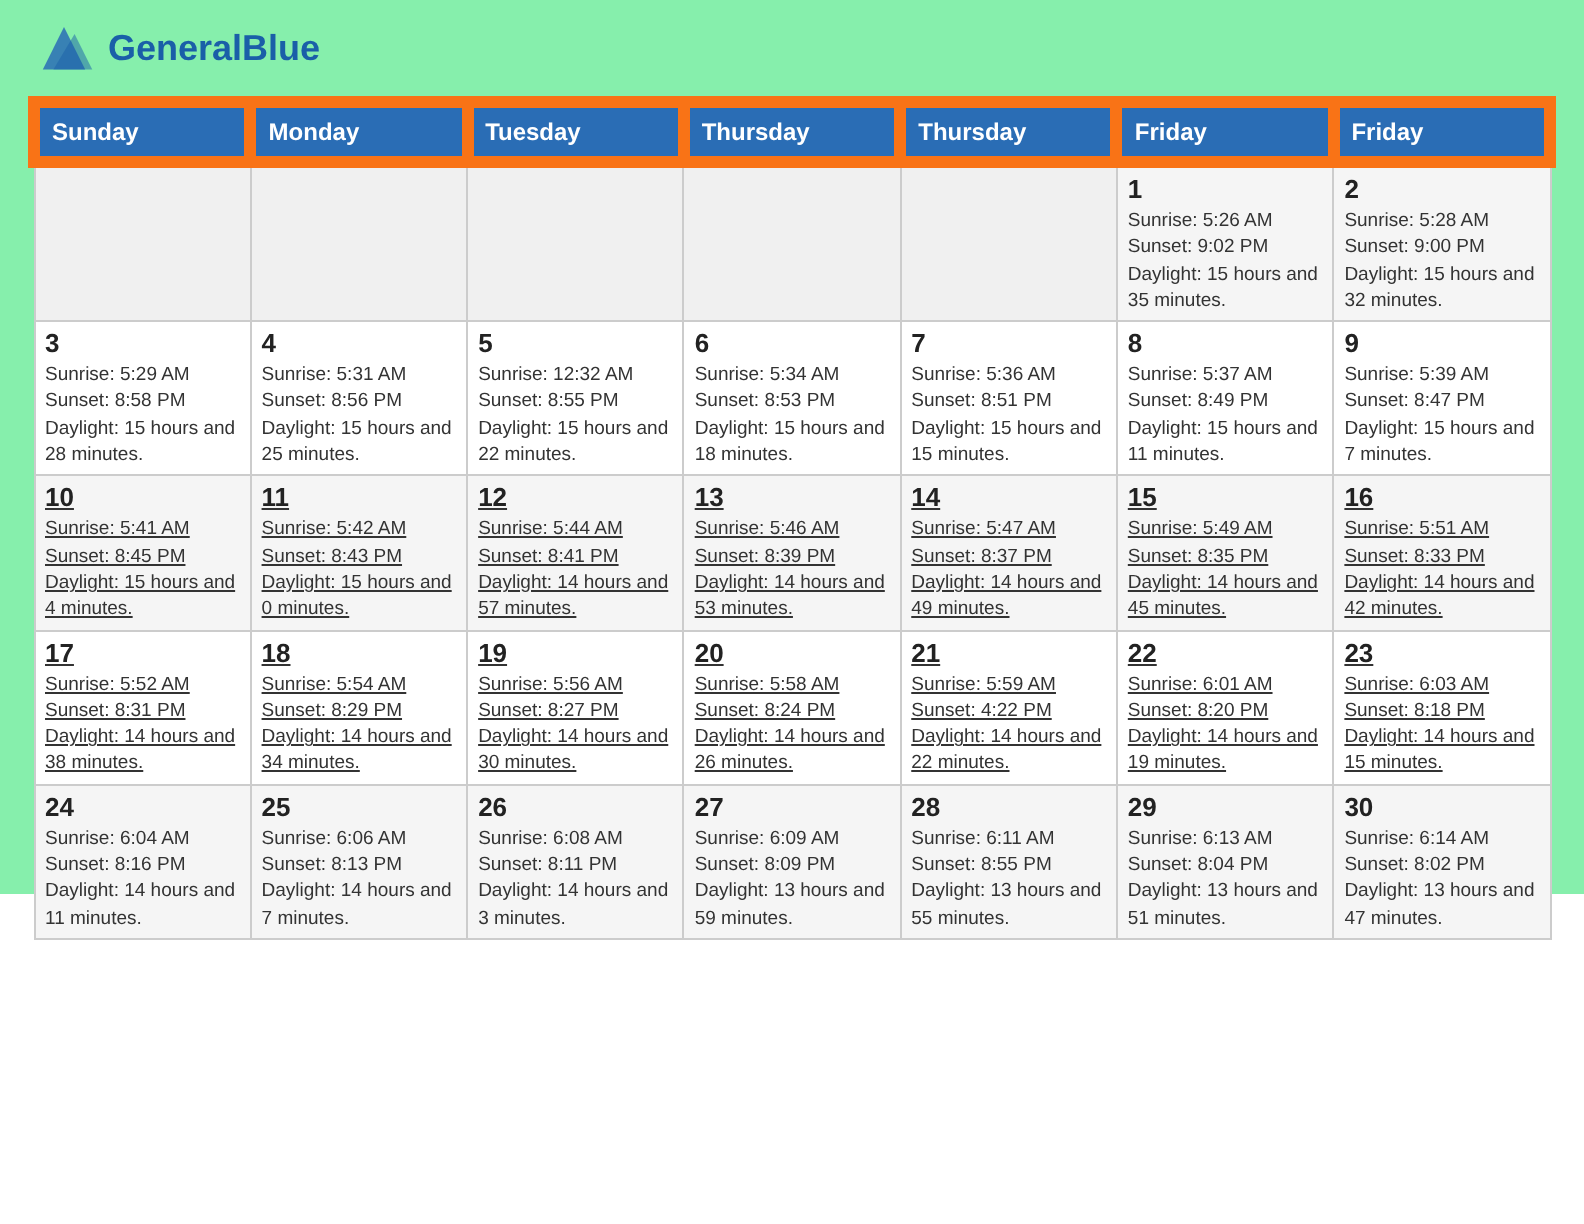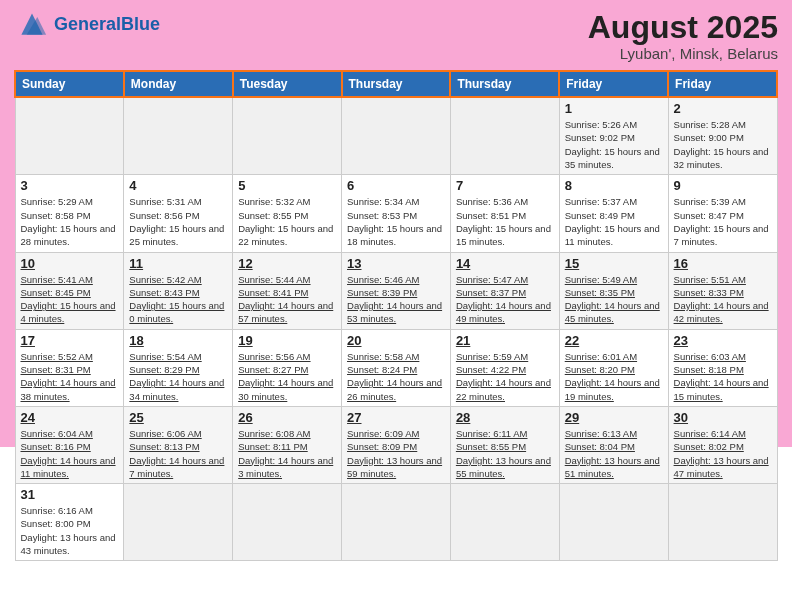--- a/index.html
+++ b/index.html
@@ -6,21 +6,21 @@
     body {
       font-family: Arial, sans-serif;
       background: #fff;
       width: 792px;
       height: 612px;
       overflow: hidden;
     }
     .page {
       width: 792px;
       height: 447px;
-      background: #f9a8d4;
+      background: #86efac;
       padding: 10px 14px 10px 14px;
     }
     .header {
       display: flex;
       justify-content: space-between;
       align-items: flex-start;
       margin-bottom: 8px;
     }
     .logo {
       display: flex;
@@ -60,21 +60,21 @@
       border-collapse: collapse;
       border: 1px solid #bbb;
     }
     .calendar th {
       background: #2a6db5;
       color: #fff;
       font-size: 12px;
       font-weight: bold;
       text-align: left;
       padding: 5px 6px;
-      border: 2px solid #f97316;
+      border: 6px solid #f97316;
     }
     .calendar td {
       vertical-align: top;
       border: 1px solid #ccc;
       padding: 3px 5px;
       width: calc(100% / 7);
       font-size: 10px;
       color: #333;
       background: #fff;
     }
@@ -94,44 +94,40 @@
       line-height: 1.4;
     }
     .calendar tr:nth-child(even) td:not(.empty) {
       background: #fff;
     }
     
     .cal-row-1 td { background: #f5f5f5; }
     .cal-row-2 td { background: #fff; }
     .cal-row-3 td { background: #f5f5f5; text-decoration: underline; }
     .cal-row-4 td { background: #fff; text-decoration: underline; }
-    .cal-row-5 td { background: #f5f5f5; text-decoration: underline; }
+    .cal-row-5 td { background: #f5f5f5; }
     .cal-row-6 td { background: #fff; }
     .cal-row-1 td.empty, .cal-row-2 td.empty, .cal-row-3 td.empty,
     .cal-row-4 td.empty, .cal-row-5 td.empty, .cal-row-6 td.empty {
       background: #f0f0f0;
     }
   </style>
 </head>
 <body>
 
 <div class="page">
   <div class="header">
     <div class="logo">
       <svg class="logo-icon" viewBox="0 0 40 34" xmlns="http://www.w3.org/2000/svg">
         <polygon points="8,28 20,4 32,28" fill="#2a6db5" opacity="0.85"></polygon>
         <polygon points="14,28 26,8 36,28" fill="#1a5fa8" opacity="0.5"></polygon>
       </svg>
       <div class="logo-text">
         <span>General</span><span style="color:#1a5fa8;font-weight:bold;">Blue</span>
       </div>
-    </div>
-    <div class="title-block">
-      <h1>August 2025</h1>
-      <h2>Lyuban', Minsk, Belarus</h2>
     </div>
   </div>
 
   <table class="calendar">
     <thead>
       <tr>
         <th>Sunday</th>
         <th>Monday</th>
         <th>Tuesday</th>
         <th>Thursday</th>
@@ -172,21 +168,21 @@
           </td>
           <td>
             <span class="day-num">4</span>
             <div class="day-info">Sunrise: 5:31 AM
 Sunset: 8:56 PM
 Daylight: 15 hours
 and 25 minutes.</div>
           </td>
           <td>
             <span class="day-num">5</span>
-            <div class="day-info">Sunrise: 5:32 AM
+            <div class="day-info">Sunrise: 12:32 AM
 Sunset: 8:55 PM
 Daylight: 15 hours
 and 22 minutes.</div>
           </td>
           <td>
             <span class="day-num">6</span>
             <div class="day-info">Sunrise: 5:34 AM
 Sunset: 8:53 PM
 Daylight: 15 hours
 and 18 minutes.</div>
@@ -359,30 +355,15 @@
 and 51 minutes.</div>
           </td>
           <td>
             <span class="day-num">30</span>
             <div class="day-info">Sunrise: 6:14 AM
 Sunset: 8:02 PM
 Daylight: 13 hours
 and 47 minutes.</div>
           </td>
         </tr>
-        <tr class="cal-row-6">
-          <td>
-            <span class="day-num">31</span>
-            <div class="day-info">Sunrise: 6:16 AM
-Sunset: 8:00 PM
-Daylight: 13 hours
-and 43 minutes.</div>
-          </td>
-          <td class="empty"></td>
-          <td class="empty"></td>
-          <td class="empty"></td>
-          <td class="empty"></td>
-          <td class="empty"></td>
-          <td class="empty"></td>
-        </tr>
       </tbody>
   </table>
 </div>
 
 </body></html>

